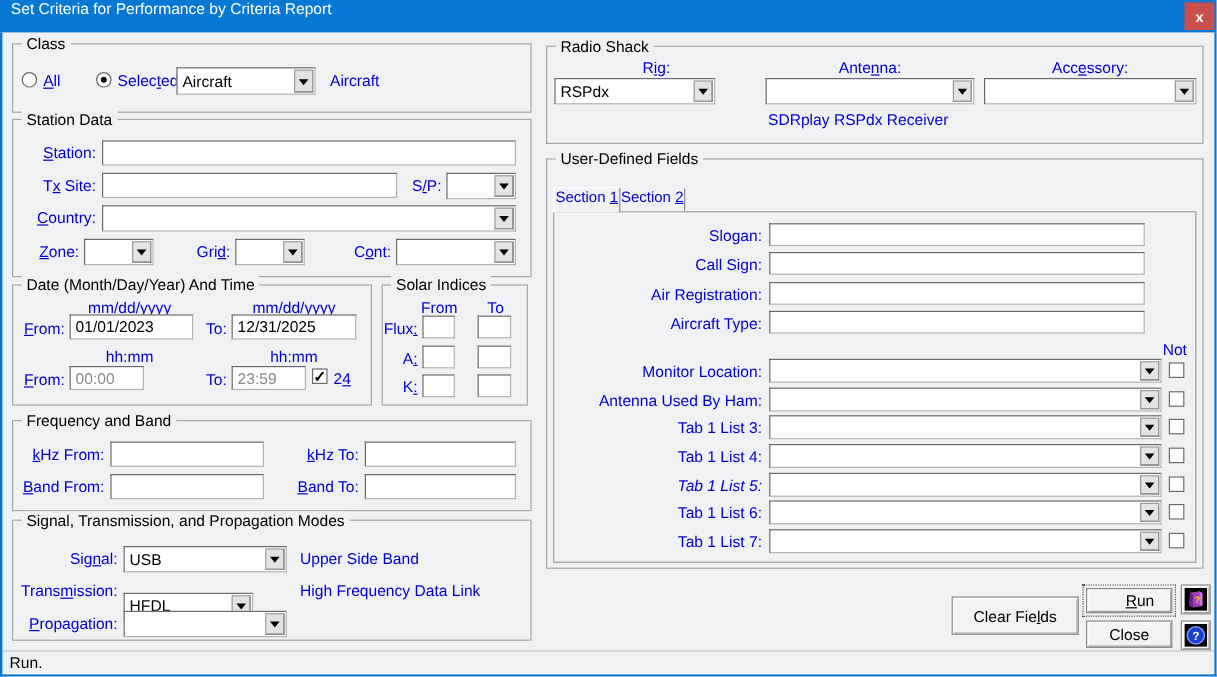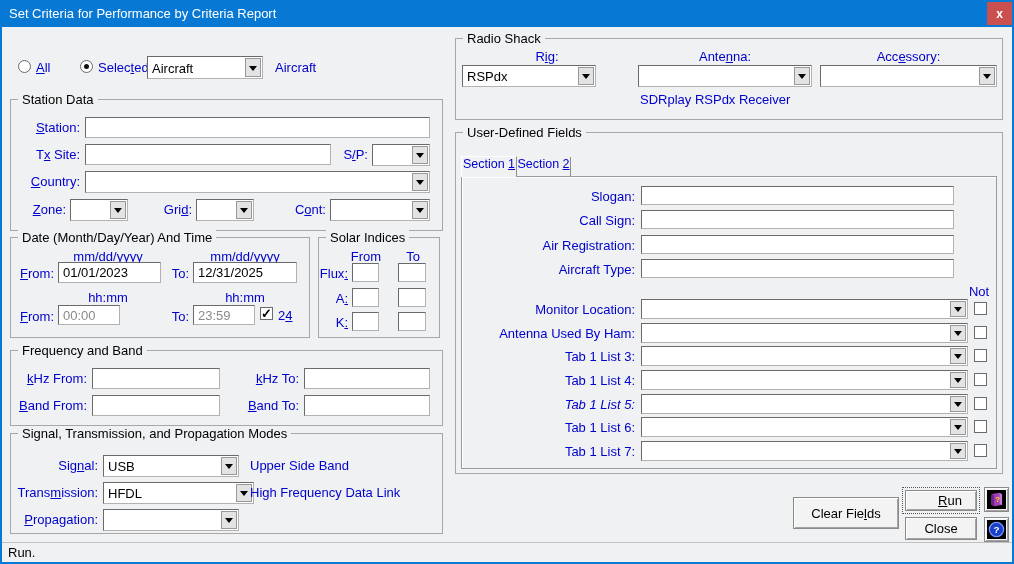--- a/index.html
+++ b/index.html
@@ -1,19 +1,19 @@
 <!DOCTYPE html>
 <html><head>
 <meta charset="utf-8">
 <style>
   html,body{margin:0;padding:0;background:#d8d8d8;font-family:"Liberation Sans",sans-serif;}
   .window{position:relative;width:1014px;height:564px;background:#f0f1f3;overflow:hidden;
           font-family:"Liberation Sans",sans-serif;}
   .titlebar{position:absolute;left:0;top:0;width:100%;height:27px;background:#0778d4;color:#fff;
-            font-size:13px;display:flex;align-items:center;padding-left:9px;box-sizing:border-box;z-index:6;}
+            font-size:13px;display:flex;align-items:flex-start;padding-left:9px;box-sizing:border-box;z-index:6;}
   .winclose{position:absolute;right:2px;top:2px;width:25px;height:23px;background:#c9504e;color:#fff;
             display:flex;align-items:center;justify-content:center;font-size:12px;font-weight:bold;z-index:7;cursor:default;}
   .edge{position:absolute;background:#0778d4;z-index:6;}
   .edge.l{left:0;top:27px;bottom:0;width:2px;}
   .edge.r{right:0;top:27px;bottom:0;width:2px;}
   .edge.b{left:0;right:0;bottom:0;height:2px;}
   .statusbar{position:absolute;left:2px;right:2px;bottom:2px;height:19px;background:#f0f1f3;
              border-top:1px solid #c0c0c0;font-size:13px;color:#000;display:flex;align-items:center;padding-left:6px;}
   .group{position:absolute;border:1px solid #a7a7a7;box-sizing:border-box;}
   .gtitle{position:absolute;top:-8px;left:7px;background:#f0f1f3;padding:0 4px;font-size:13px;color:#000;
@@ -55,20 +55,23 @@
 
 <div class="window">
 
   <div class="titlebar">
     <span>Set Criteria for Performance by Criteria Report</span>
   </div>
   <div class="winclose">
     <span>x</span>
   </div>
 
+  <div class="group" style="left:10px;top:36px;width:433px;height:58px;">
+    <span class="gtitle">Class</span>
+  </div>
   <span class="rc" style="left:18px;top:60px;"></span>
   <span class="lbl" style="left:36px;top:60px;"><u>A</u>ll</span>
   <span class="rc on" style="left:80px;top:60px;"></span>
   <span class="lbl" style="left:98px;top:60px;">Selec<u>t</u>ed:</span>
   <div class="combo" style="left:147px;top:56px;width:116px;height:23px;">
     <span class="val">Aircraft</span>
     <span class="cbtn">
         <span class="arrow"></span>
       </span>
   </div>
@@ -167,21 +170,21 @@
   </div>
   <span class="lbl r" style="left:20px;top:458px;width:78px;">Sig<u>n</u>al:</span>
   <div class="combo" style="left:103px;top:455px;width:136px;height:22px;">
     <span class="val">USB</span>
     <span class="cbtn">
         <span class="arrow"></span>
       </span>
   </div>
   <span class="hint" style="left:250px;top:458px;">Upper Side Band</span>
   <span class="lbl r" style="left:10px;top:485px;width:88px;">Trans<u>m</u>ission:</span>
-  <div class="combo" style="left:103px;top:482px;width:151px;height:22px;">
+  <div class="combo" style="left:103px;top:494px;width:108px;height:22px;">
     <span class="val">HFDL</span>
     <span class="cbtn">
         <span class="arrow"></span>
       </span>
   </div>
   <span class="hint" style="left:250px;top:485px;">High Frequency Data Link</span>
   <span class="lbl r" style="left:18px;top:512px;width:80px;"><u>P</u>ropagation:</span>
   <div class="combo" style="left:103px;top:509px;width:136px;height:22px;">
     <span class="val"></span>
     <span class="cbtn">

